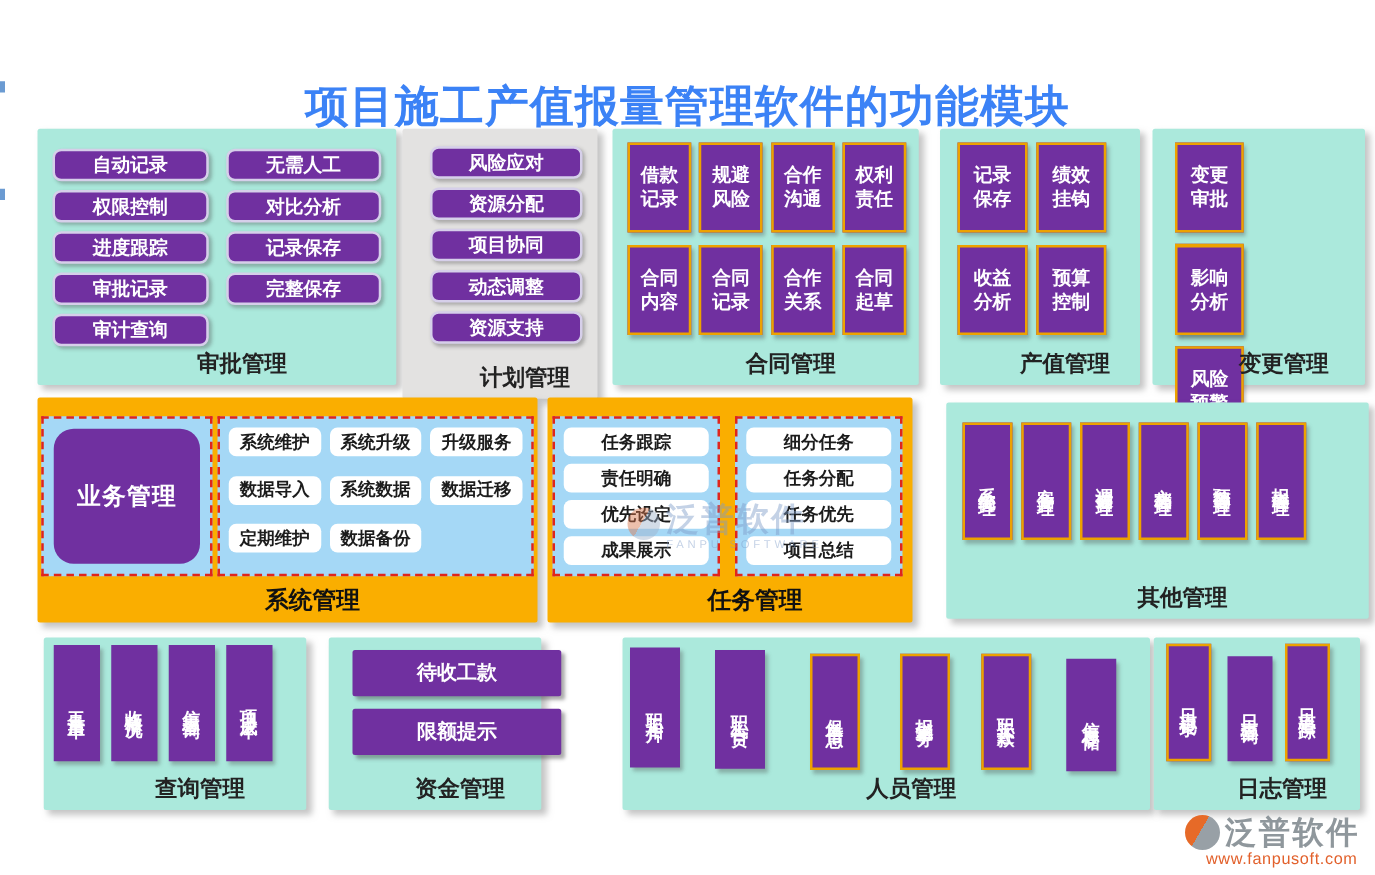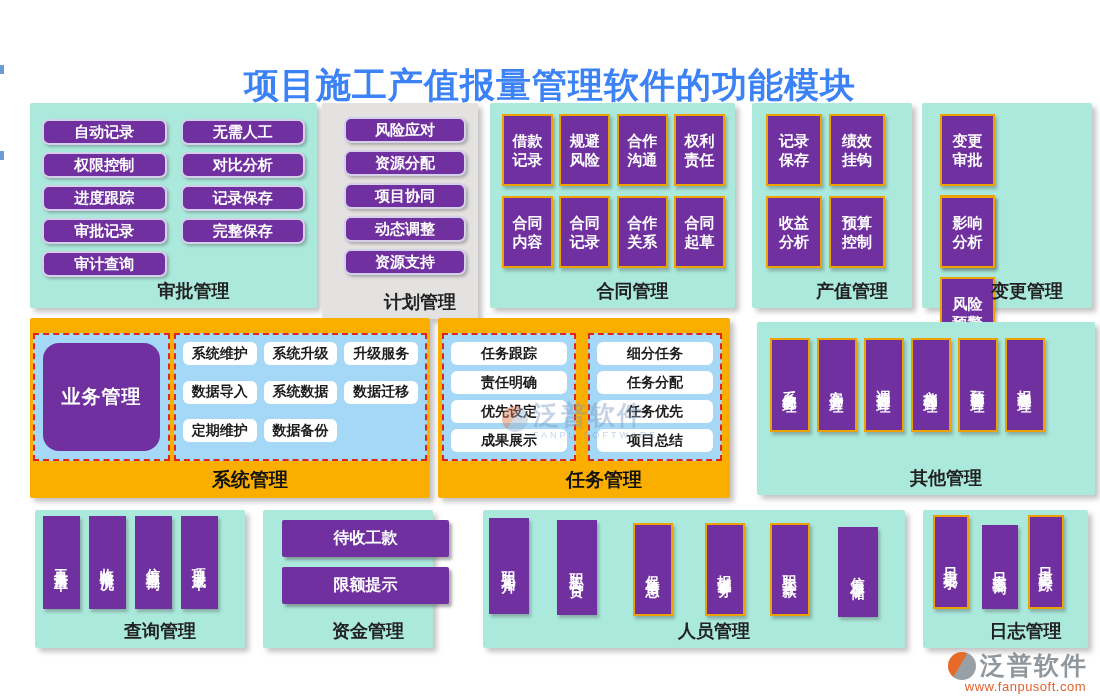--- a/index.html
+++ b/index.html
@@ -293,21 +293,21 @@
   </div>
   <div class="panel-label">查询管理</div>
 </div>
 
 <div class="panel teal" style="left:263px;top:510px;width:170px;height:138px">
   <div class="fbtn" style="top:10px">待收工款</div>
   <div class="fbtn" style="top:57px">限额提示</div>
   <div class="panel-label">资金管理</div>
 </div>
 
-<div class="panel teal" style="left:483px;top:510px;width:422px;height:138px">
+<div class="panel teal" style="left:498px;top:510px;width:422px;height:138px">
   <div class="vtile" style="position:absolute;left:6px;top:8px;width:40px;height:96px">职工相片</div>
   <div class="vtile" style="position:absolute;left:74px;top:10px;width:40px;height:95px">职工告贷</div>
   <div class="vtile bordered" style="position:absolute;left:150px;top:13px;width:40px;height:93px">保单信息</div>
   <div class="vtile bordered" style="position:absolute;left:222px;top:13px;width:40px;height:93px">报销事务</div>
   <div class="vtile bordered" style="position:absolute;left:287px;top:13px;width:40px;height:93px">职工还款</div>
   <div class="vtile" style="position:absolute;left:355px;top:17px;width:40px;height:90px">信息存储</div>
   <div class="panel-label">人员管理</div>
 </div>
 
 <div class="panel teal" style="left:923px;top:510px;width:165px;height:138px">

